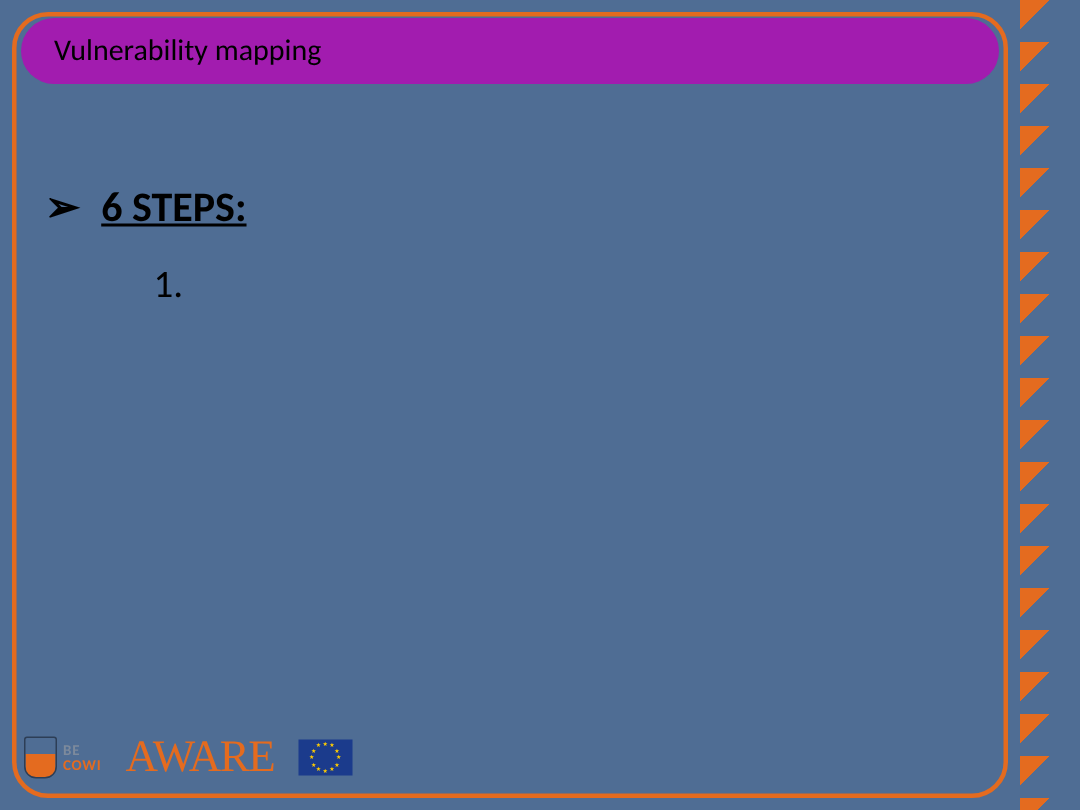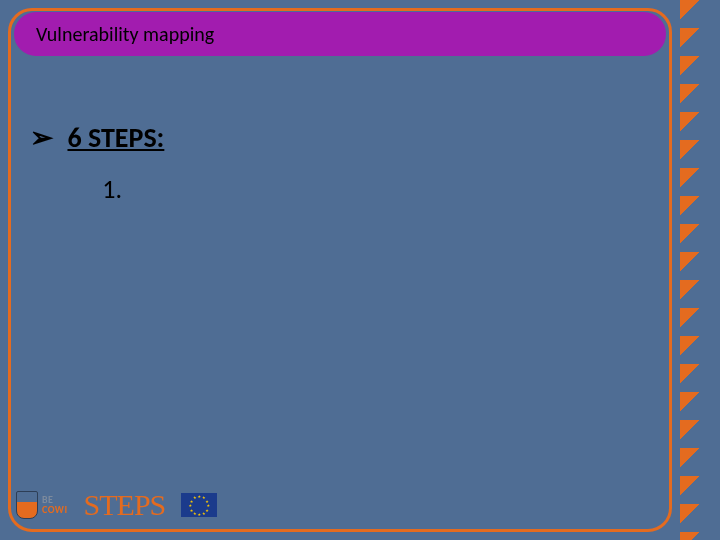--- a/index.html
+++ b/index.html
@@ -203,21 +203,21 @@
   </div>
 
   <div class="logos">
     <div class="logo-beaware">
       <div class="shield"></div>
       <div class="txt">
         <span>BE</span><br>
         <span class="aw">COWI</span>
       </div>
     </div>
-    <div class="logo-cowi">STEPS</div>
+    <div class="logo-cowi">AWARE</div>
     <div class="logo-eu">
       <div class="stars">
 
         <span class="star" style="left:50%;top:0%">★</span>
         <span class="star" style="left:75%;top:7%">★</span>
         <span class="star" style="left:93%;top:25%">★</span>
         <span class="star" style="left:100%;top:50%">★</span>
         <span class="star" style="left:93%;top:75%">★</span>
         <span class="star" style="left:75%;top:93%">★</span>
         <span class="star" style="left:50%;top:100%">★</span>

